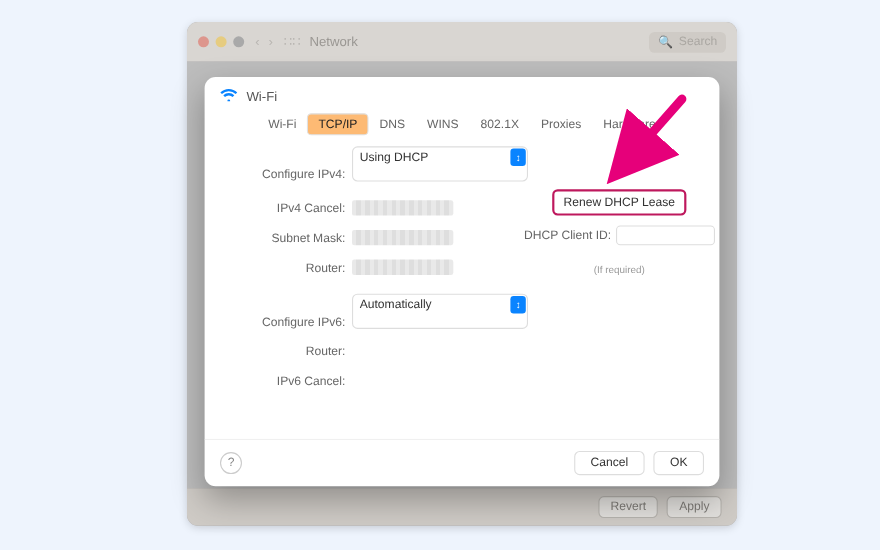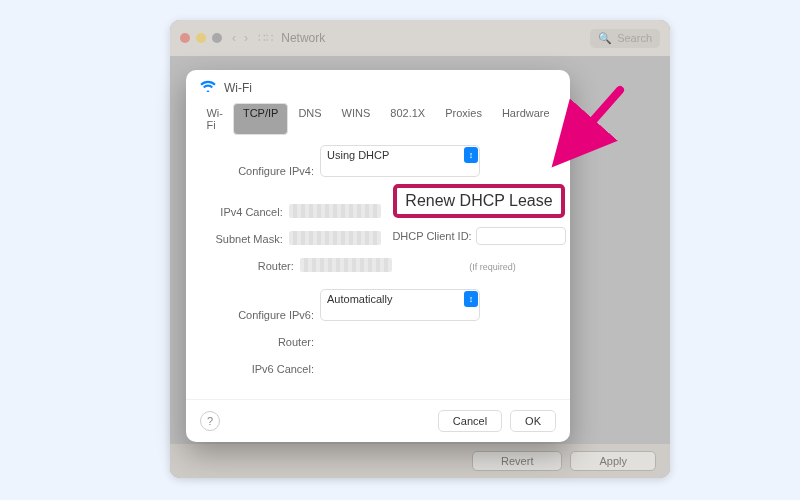--- a/index.html
+++ b/index.html
@@ -32,42 +32,42 @@
     display: flex; align-items: center; gap: 5px; font-size: 11px;
   }
   .outer-body { position: absolute; inset: 36px 0 34px 0; background: #bdbdbd; }
   .footer {
     position: absolute; left: 0; right: 0; bottom: 0; height: 34px;
     background: #cfcbc6; display: flex; justify-content: flex-end; align-items: center;
     padding-right: 14px; gap: 8px;
   }
   .footer .btn {
     background: rgba(255,255,255,0.4); border: 1px solid #b6b3ae; border-radius: 5px;
-    padding: 3px 28px; color: #7d7a76; font-size: 11px; text-align: center;
+    padding: 3px 10px; color: #7d7a76; font-size: 11px; text-align: center;
   }
 
   .sheet {
-    position: absolute; left: 186px; top: 70px; width: 384px; height: 372px;
+    position: absolute; left: 186px; top: 70px; width: 468px; height: 372px;
     background: #fff; border-radius: 10px; box-shadow: 0 12px 30px rgba(0,0,0,0.3);
     overflow: hidden;
   }
   .sheet-header {
     display: flex; align-items: center; gap: 8px; padding: 10px 14px 6px;
     color: #555; font-size: 12px;
   }
   .wifi-icon { color: #0a84ff; }
   .tabs {
     display: flex; justify-content: center; gap: 0;
     margin: 2px 14px 10px; font-size: 11px; color: #666;
   }
   .tabs .tab {
     padding: 3px 9px; border: 1px solid transparent; border-radius: 4px;
   }
   .tabs .tab.active {
-    background: #a3a3a3; border-color: #e0e0e0; color: #222;
+    background: #fdba74; border-color: #e0e0e0; color: #222;
   }
   .form {
     padding: 0 16px 0 16px;
   }
   .row {
     display: flex; align-items: flex-end; margin-bottom: 7px; min-height: 20px;
   }
   .lefttxt {
     width: 112px; text-align: right; color: #666; font-size: 11px; padding-right: 6px;
   }
@@ -84,22 +84,22 @@
   }
   .blur-val {
     width: 92px; height: 14px; border-radius: 2px;
     background: repeating-linear-gradient(90deg,#e9e9e9 0 4px,#dedede 4px 8px);
     filter: blur(0.3px);
   }
   .rightcol {
     margin-left: auto; width: 150px; display: flex; flex-direction: column; align-items: center;
   }
   .renew {
-    border: 4px solid #be185d; border-radius: 5px; padding: 4px 8px;
-    font-size: 16px; background: #fff; color: #333; white-space: nowrap;
+    border: 2px solid #be185d; border-radius: 5px; padding: 4px 8px;
+    font-size: 11px; background: #fff; color: #333; white-space: nowrap;
   }
   .rightrow { display: flex; align-items: center; gap: 4px; }
   .rightlbl { font-size: 11px; color: #666; white-space: nowrap; }
   .txtin {
     width: 80px; height: 16px; border: 1px solid #ddd; border-radius: 4px; background: #fff;
     font-size: 11px; padding: 0 4px;
   }
   .hint { font-size: 9px; color: #999; }
   .spacer8 { height: 10px; }
   .sheet-footer {

